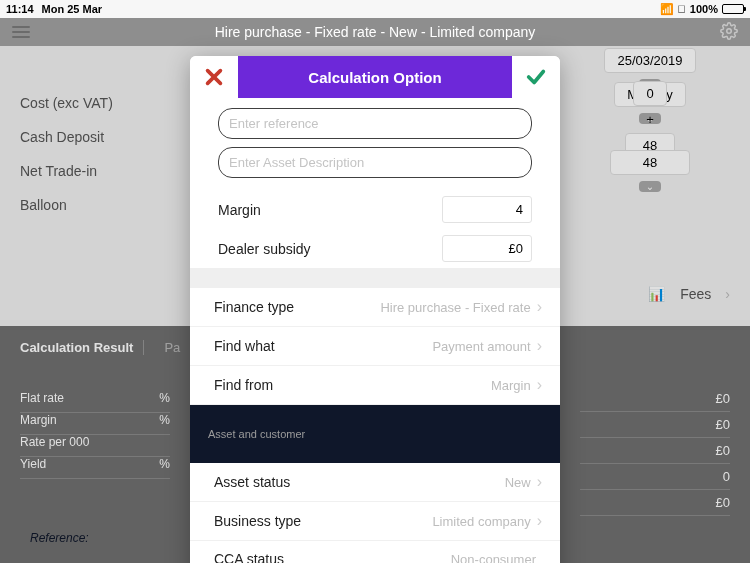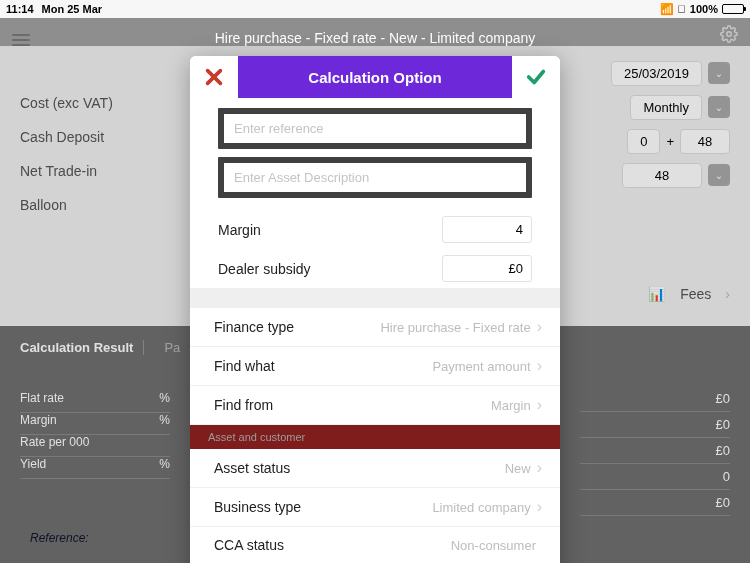--- a/index.html
+++ b/index.html
@@ -7,32 +7,32 @@
 
     
     .status-bar { height: 18px; background: #f7f7f7; display: flex; align-items: center; justify-content: space-between; padding: 0 6px; font-size: 11px; font-weight: 600; }
     .status-left { display: flex; gap: 8px; }
     .status-right { display: flex; align-items: center; gap: 4px; }
     .battery { width: 22px; height: 10px; border: 1px solid #000; border-radius: 2px; position: relative; }
     .battery::after { content: ""; position: absolute; right: -3px; top: 2px; width: 2px; height: 4px; background: #000; border-radius: 0 1px 1px 0; }
     .battery-fill { background: #3ac53a; width: 100%; height: 100%; border-radius: 1px; }
 
     
-    .nav { height: 28px; background: #8e8e8e; display: flex; align-items: flex-end; justify-content: space-between; padding: 0 12px; color: #fff; font-size: 14px; }
+    .nav { height: 28px; background: #8e8e8e; display: flex; align-items: center; justify-content: space-between; padding: 0 12px; color: #fff; font-size: 14px; }
     .ham { width: 18px; display: flex; flex-direction: column; gap: 3px; opacity: .6; }
     .ham span { height: 2px; background: #555; border-radius: 1px; }
     .gear { opacity: .7; }
 
     
     .bg-content { position: absolute; top: 46px; left: 0; right: 0; bottom: 0; filter: brightness(.88); pointer-events: none; }
     .bg-top { height: 280px; background: #f0f0f0; padding: 40px 20px 0; }
     .bg-top .row { display: flex; align-items: center; height: 34px; font-size: 14px; color: #555; }
     .bg-top .label { width: 150px; }
     .bg-top-right { position: absolute; right: 20px; top: 10px; width: 160px; }
-    .bg-top-right .r { display: flex; align-items: center; justify-content: flex-end; gap: 6px; height: 34px; font-size: 13px; }
+    .bg-top-right .r { display: flex; align-items: center; justify-content: flex-end; gap: 6px; height: 34px; font-size: 13px; flex-direction: column; }
     .pill { background: #fff; border: 1px solid #ddd; border-radius: 4px; padding: 4px 12px; min-width: 50px; text-align: center; }
     .dd { width: 22px; height: 22px; background: #a8a8a8; border-radius: 4px; display: flex; align-items: center; justify-content: center; color: #fff; font-size: 10px; }
     .fees-row { position: absolute; right: 20px; top: 240px; display: flex; align-items: center; gap: 14px; color: #555; font-size: 14px; }
 
     .bg-bottom { background: #6f6f6f; color: #fff; padding: 14px 20px; height: 240px; }
     .bg-tabs { font-size: 13px; font-weight: 600; display: flex; gap: 10px; margin-bottom: 36px; }
     .bg-tabs .inactive { opacity: .5; font-weight: 400; border-left: 1px solid #bbb; padding-left: 20px; }
     .bg-bottom .kv { display: flex; font-size: 12px; height: 22px; border-bottom: 1px solid #8a8a8a; width: 150px; align-items: flex-start; }
     .bg-bottom .kv span:first-child { flex: 1; }
     .bg-bottom-right { position: absolute; right: 20px; top: 340px; width: 150px; }
@@ -42,32 +42,32 @@
     
     .modal { position: absolute; top: 56px; left: 190px; width: 370px; background: #fff; border-radius: 6px; box-shadow: 0 4px 24px rgba(0,0,0,.3); overflow: hidden; }
     .modal-header { display: flex; height: 42px; }
     .mh-close { width: 48px; background: #fff; display: flex; align-items: center; justify-content: center; }
     .mh-title { flex: 1; background: #6d28d9; color: #fff; display: flex; align-items: center; justify-content: center; font-size: 15px; font-weight: 600; }
     .mh-ok { width: 48px; background: #fff; display: flex; align-items: center; justify-content: center; }
     .x-icon svg, .ok-icon svg { width: 22px; height: 22px; }
 
     .modal-body { padding: 0; }
     .modal-pad { padding: 10px 28px 4px; }
-    .m-input { width: 100%; border: 6px solid #404040; border-radius: 1px; padding: 7px 10px; font-size: 13px; margin-bottom: 8px; color: #333; }
+    .m-input { width: 100%; border: 1px solid #404040; border-radius: 14px; padding: 7px 10px; font-size: 13px; margin-bottom: 8px; color: #333; }
     .m-input::placeholder { color: #c4c4c4; }
     .m-row { display: flex; align-items: center; padding: 6px 28px; font-size: 14px; }
     .m-row .lab { flex: 1; color: #222; }
     .m-row .val-input { width: 90px; border: 1px solid #e2e2e2; border-radius: 3px; padding: 5px 8px; text-align: right; font-size: 13px; }
     .m-sep { height: 20px; background: #efefef; }
     .m-link { display: flex; align-items: center; padding: 10px 18px 10px 24px; font-size: 14px; border-bottom: 1px solid #f0f0f0; }
     .m-link:last-of-type { border-bottom: none; }
     .m-link .lab { flex: 1; color: #222; }
     .m-link .val { color: #bdbdbd; font-size: 13px; margin-right: 6px; }
     .m-link .chev { color: #d0d0d0; font-size: 16px; }
-    .m-section { background: #7f1d1d; padding: 6px 18px; font-size: 11px; color: #9b9b9b; }
+    .m-section { background: #0f172a; padding: 23px 18px; font-size: 11px; color: #9b9b9b; }
     .m-footer { text-align: center; padding: 12px; font-size: 13px; color: #888; display: flex; align-items: center; justify-content: center; gap: 6px; }
     .m-footer svg { width: 16px; height: 16px; }
   </style>
 </head>
 <body>
 
 <div class="status-bar">
   <div class="status-left">
     <span>11:14</span>
     <span>Mon 25 Mar</span>

